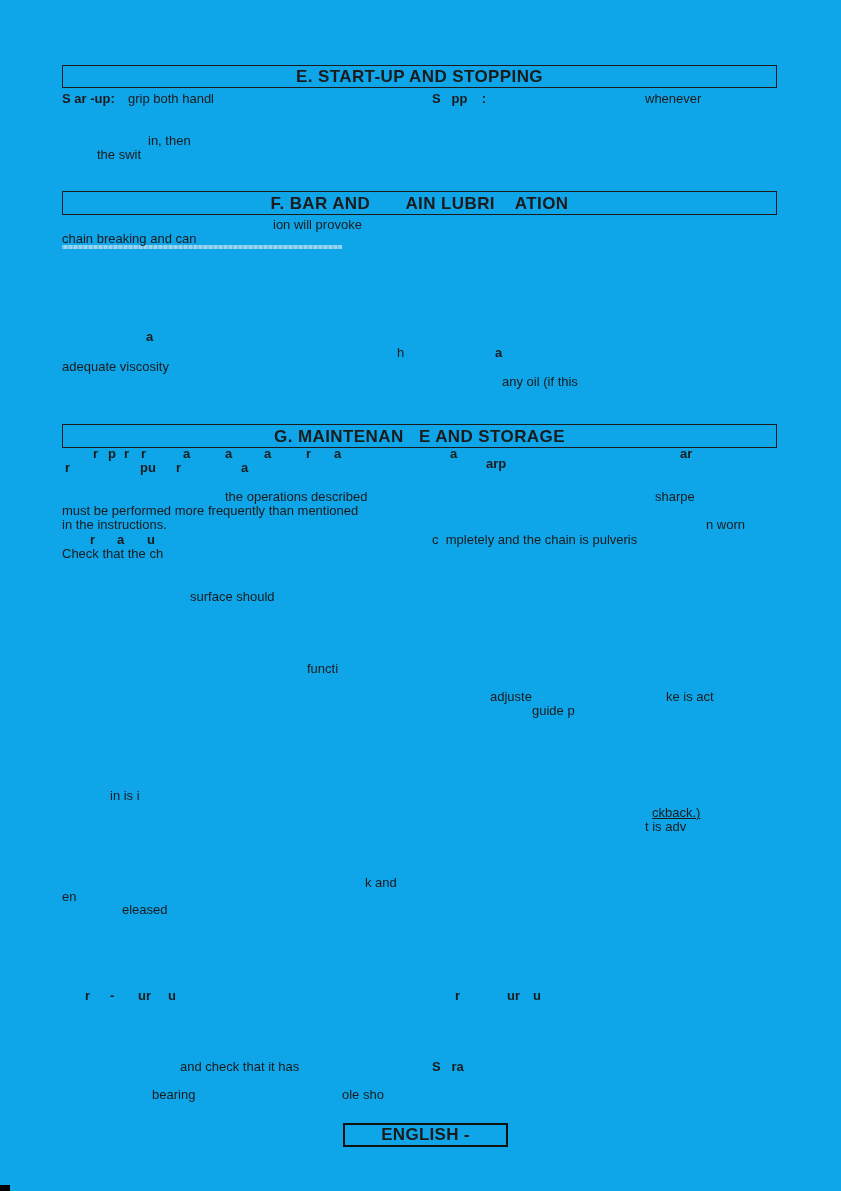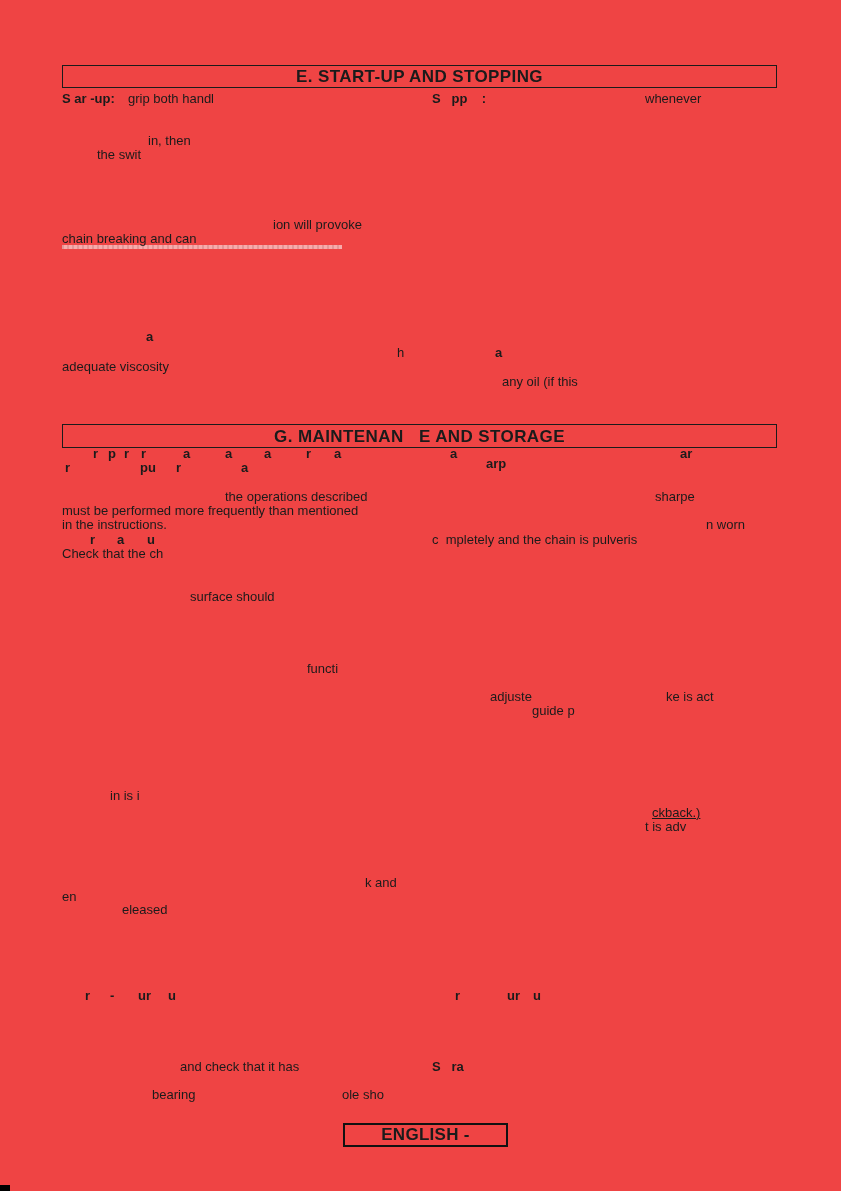--- a/index.html
+++ b/index.html
@@ -1,19 +1,19 @@
 <!DOCTYPE html>
 <html><head>
 <meta charset="utf-8">
 <style>
   html,body{margin:0;padding:0;background:#ffffff;}
   #page{
     position:relative;
     width:841px;height:1191px;
-    background:#ef4444;
+    background:#0ea5e9;
     font-family:"Liberation Sans","DejaVu Sans",sans-serif;
     color:#1b1b1b;
     overflow:hidden;
   }
   .hdr-box{
     position:absolute;left:62px;width:715px;
     border:1px solid #1b1b1b;
     display:flex;align-items:center;justify-content:center;
     box-sizing:border-box;
   }
@@ -49,20 +49,23 @@
 </style>
 </head>
 <body>
 
 <div id="page">
 
   <div class="hdr-box e">
     <span class="hdr-title">E. START-UP AND STOPPING</span>
   </div>
 
+  <div class="hdr-box f">
+    <span class="hdr-title">F. BAR AND       AIN LUBRI    ATION</span>
+  </div>
 
   <div class="hdr-box g">
     <span class="hdr-title">G. MAINTENAN   E AND STORAGE</span>
   </div>
 
   <div id="ghost-line"></div>
 
   <div id="fragments">
       <span class="frag b" style="left: 62px; top: 92px;">S ar -up:</span>
       <span class="frag" style="left: 128px; top: 92px;">grip both handl</span>

